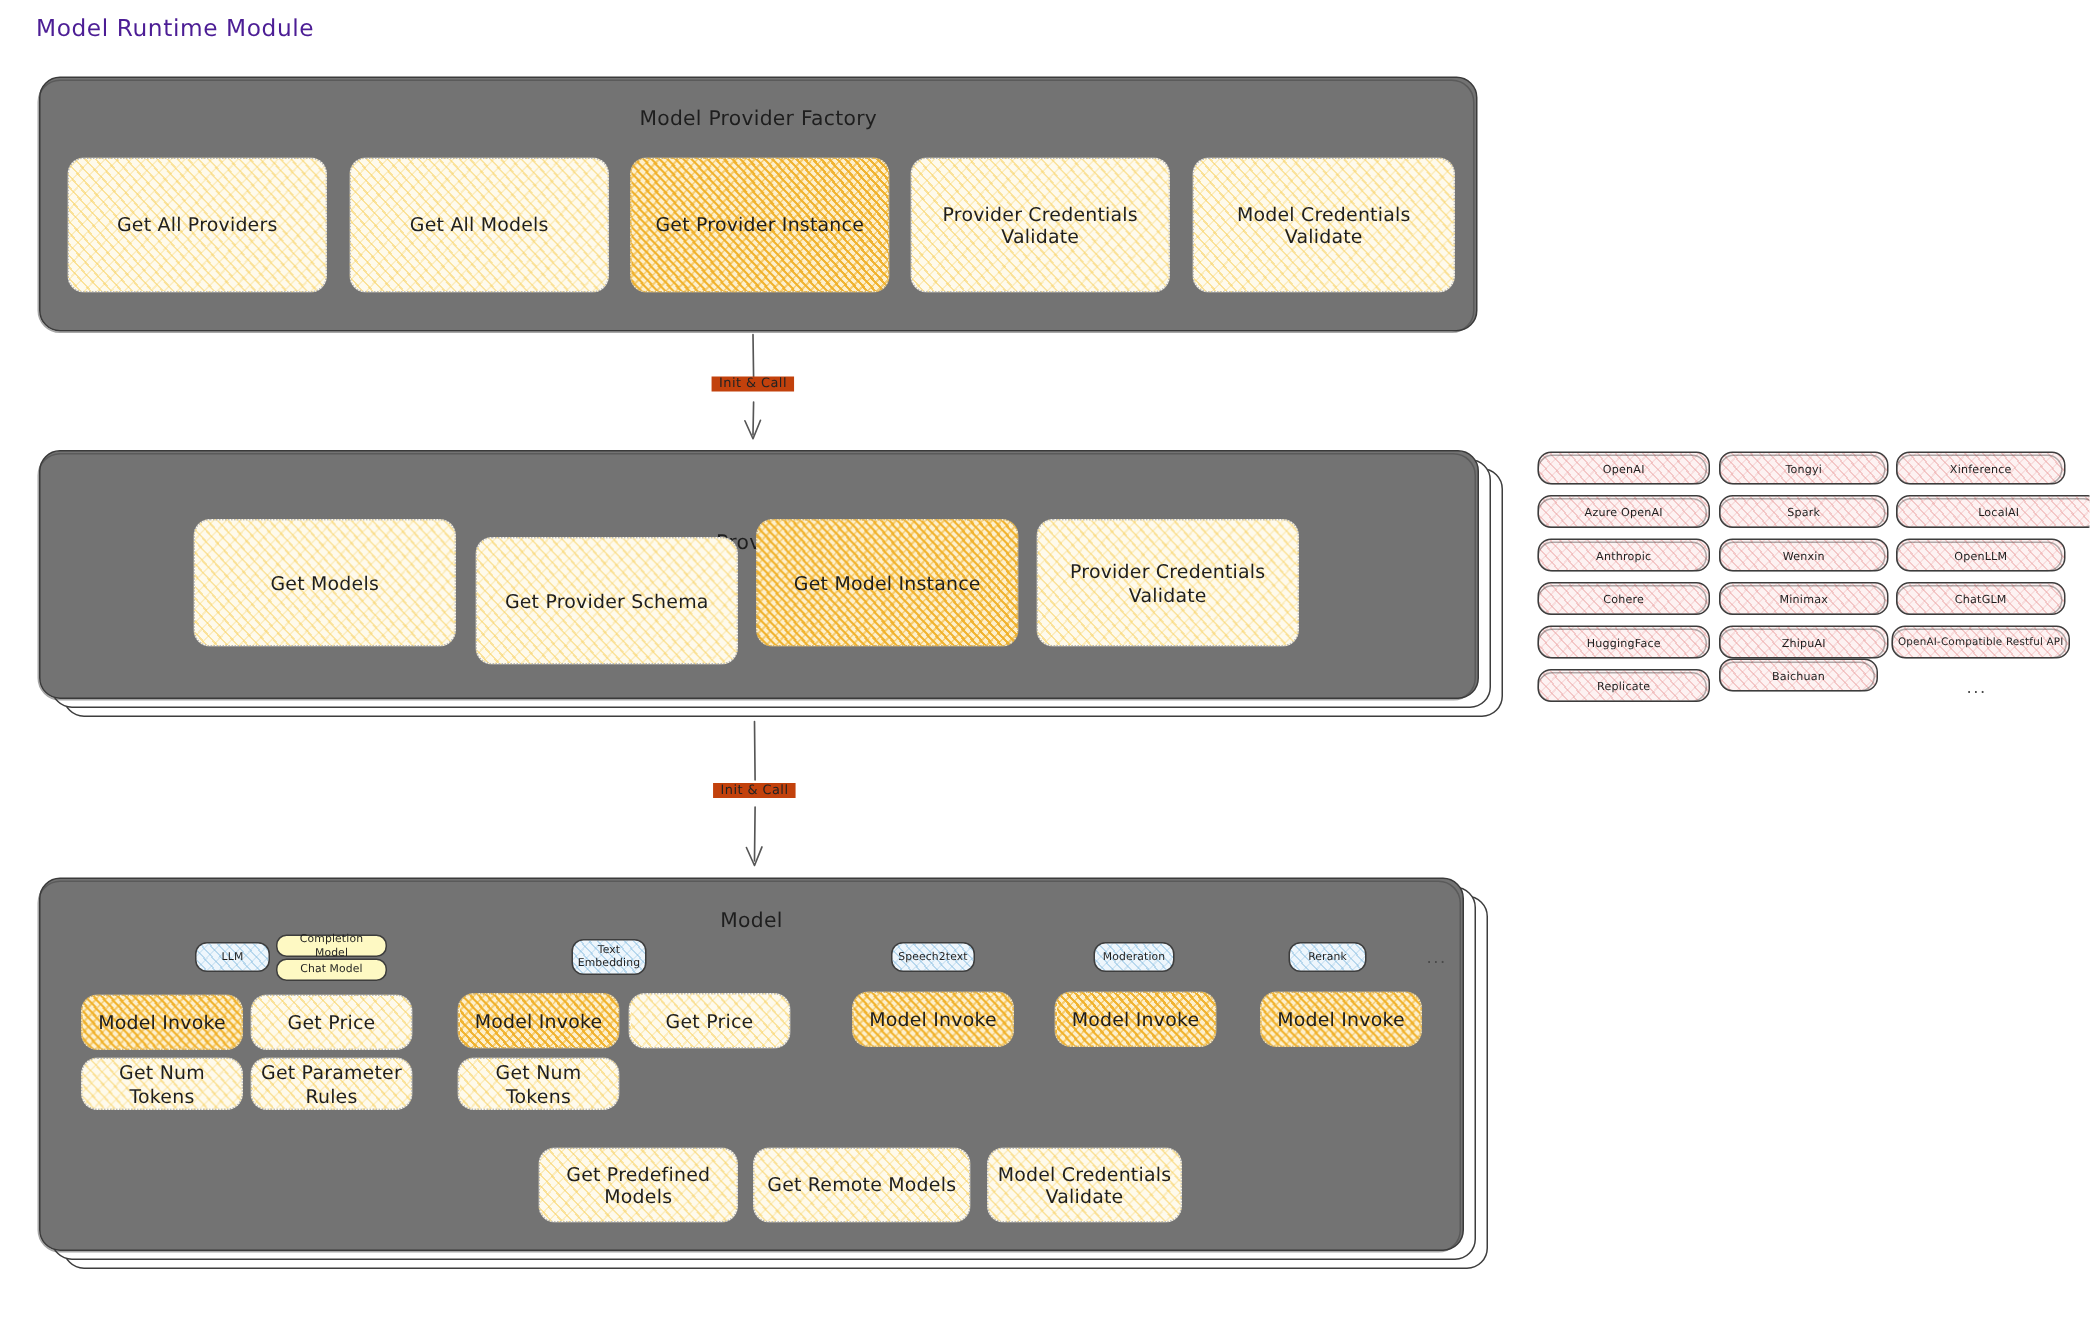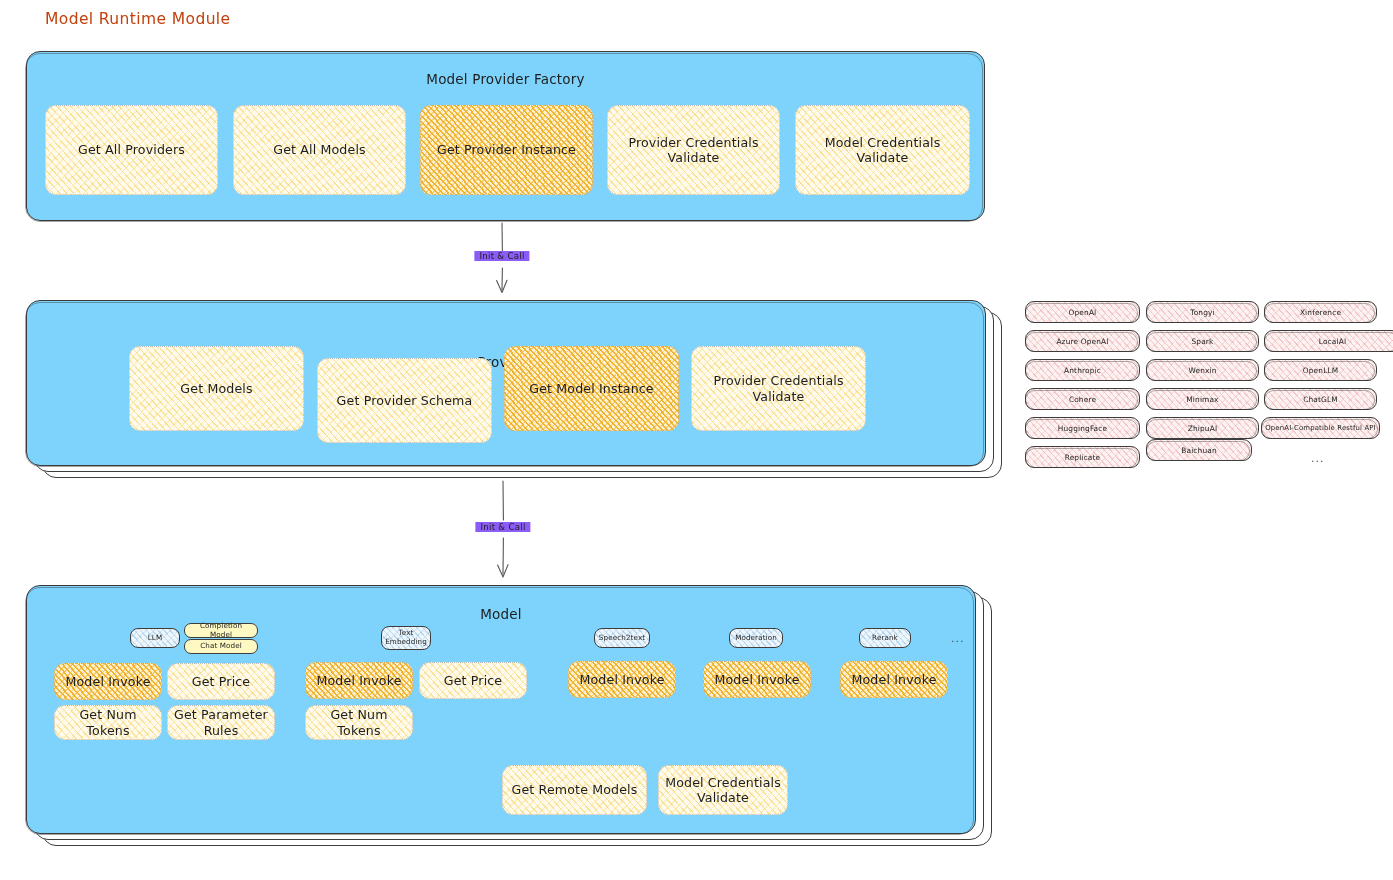--- a/index.html
+++ b/index.html
@@ -9,29 +9,29 @@
     background:#ffffff;
     font-family:"DejaVu Sans","Liberation Sans",sans-serif;
     color:#1e1e1e;
     overflow:hidden;
     position:relative;
   }
   .canvas{position:absolute;left:0;top:0;width:1393px;height:880px;}
 
   
   .page-title{
-    position:absolute;left:45px;top:10px;
-    font-size:15.5px;letter-spacing:.4px;color:#c2410c;
+    position:absolute;left:24px;top:10px;
+    font-size:15.5px;letter-spacing:.4px;color:#4c1d95;
     white-space:nowrap;
   }
 
   
   .container{
     position:absolute;
-    background:#7dd3fc;
+    background:#737373;
     border:1.15px solid #3a3a3a;
     border-radius:14px;
     box-sizing:border-box;
   }
   .container::after{
     content:"";position:absolute;left:-1.6px;top:0.9px;right:0.8px;bottom:-1.5px;
     border:0.7px solid rgba(60,60,60,.45);
     border-radius:15px;pointer-events:none;
   }
   .stackcard{
@@ -117,21 +117,21 @@
   }
   .ellipsis{
     position:absolute;font-size:11px;color:#4a4a4a;letter-spacing:1px;
     user-select:none;
   }
 
   
   .arrow{position:absolute;}
   .arrow .label{
     position:absolute;left:50%;transform:translateX(-50%);
-    background:#8b5cf6;padding:0 5px;font-size:8.6px;color:#222;
+    background:#c2410c;padding:0 5px;font-size:8.6px;color:#222;
     white-space:nowrap;letter-spacing:.3px;
   }
   svg{display:block;overflow:visible;}
 </style>
 </head>
 <body>
 
 <div class="canvas">
 
   <div class="page-title">Model Runtime Module</div>
@@ -303,20 +303,23 @@
   </div>
 
   <div class="tag fill-blue" style="left:859px;top:628px;width:52px;height:20px;">
     <span>Rerank</span>
   </div>
   <div class="node fill-strong" style="left:840px;top:661px;width:108px;height:37px;">
     <span>Model Invoke</span>
   </div>
   <div class="ellipsis" style="left:951px;top:632px;">...</div>
 
+  <div class="node fill-light" style="left:359px;top:765px;width:133px;height:50px;">
+    <span>Get Predefined Models</span>
+  </div>
   <div class="node fill-light" style="left:502px;top:765px;width:145px;height:50px;">
     <span>Get Remote Models</span>
   </div>
   <div class="node fill-light" style="left:658px;top:765px;width:130px;height:50px;">
     <span>Model Credentials Validate</span>
   </div>
 
 </div>
 
 </body></html>

